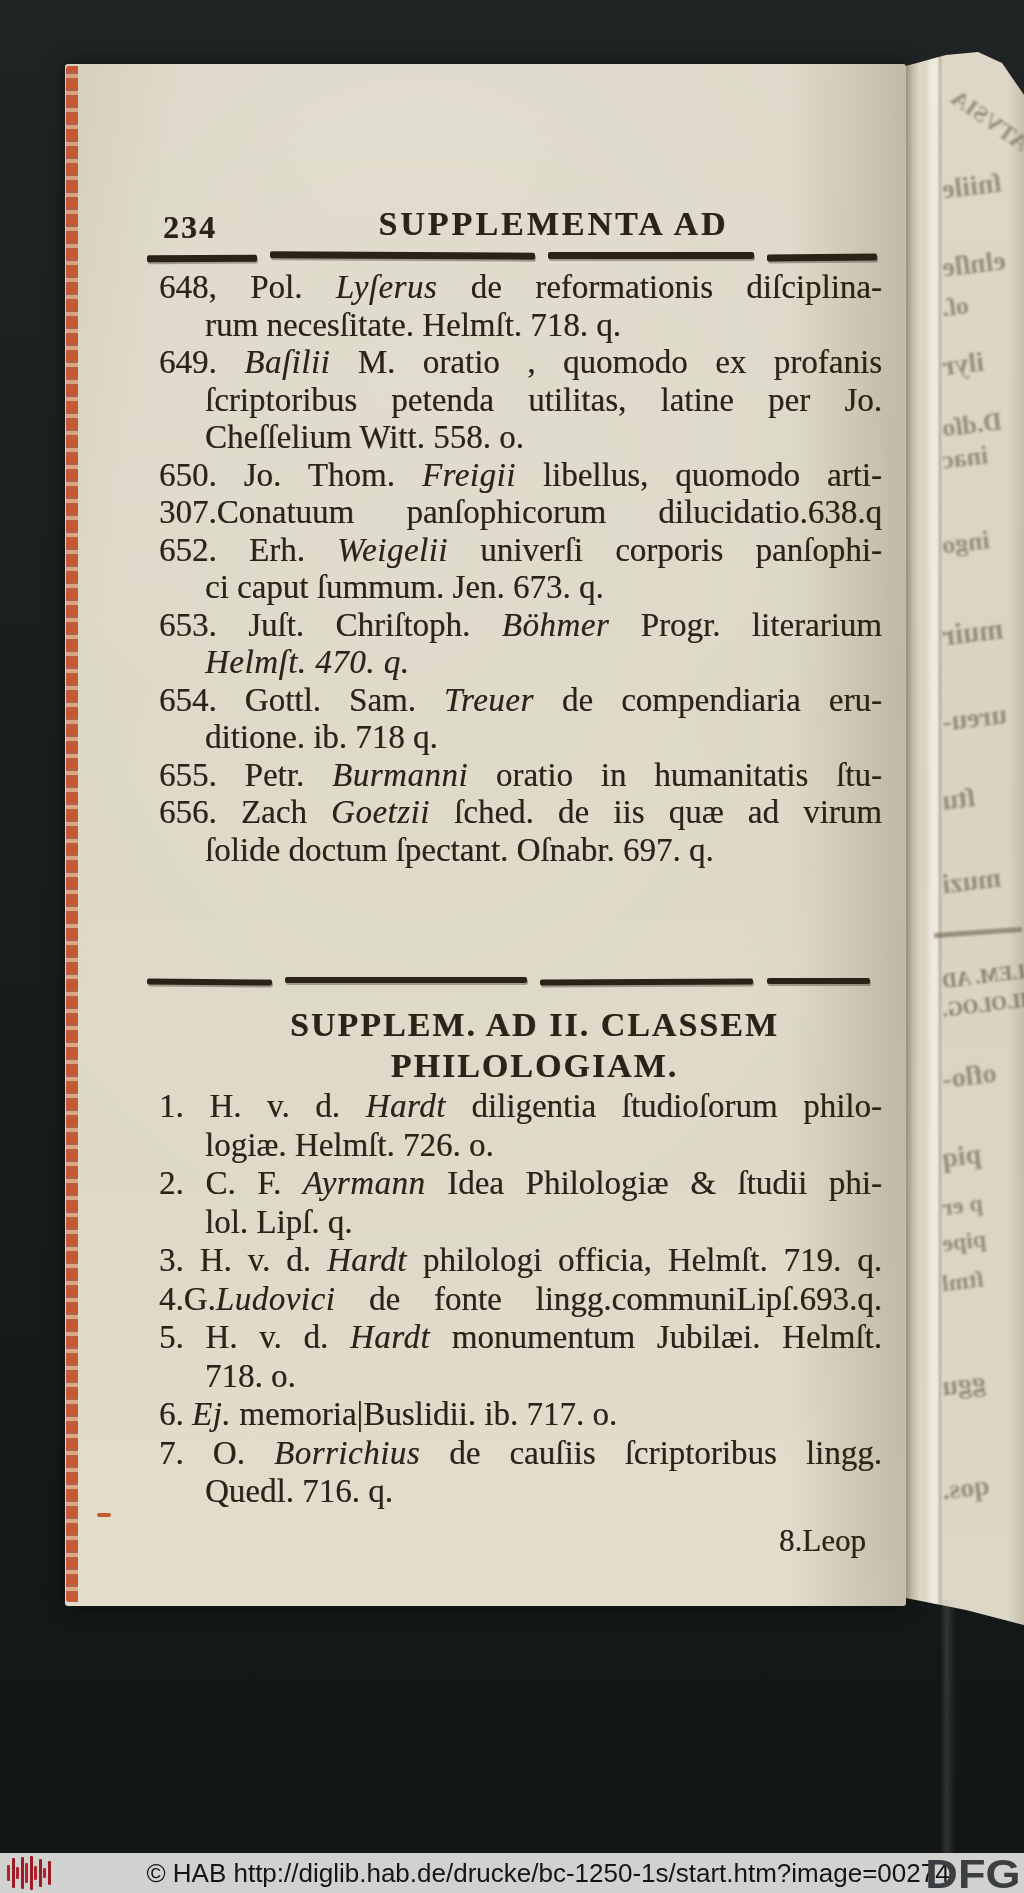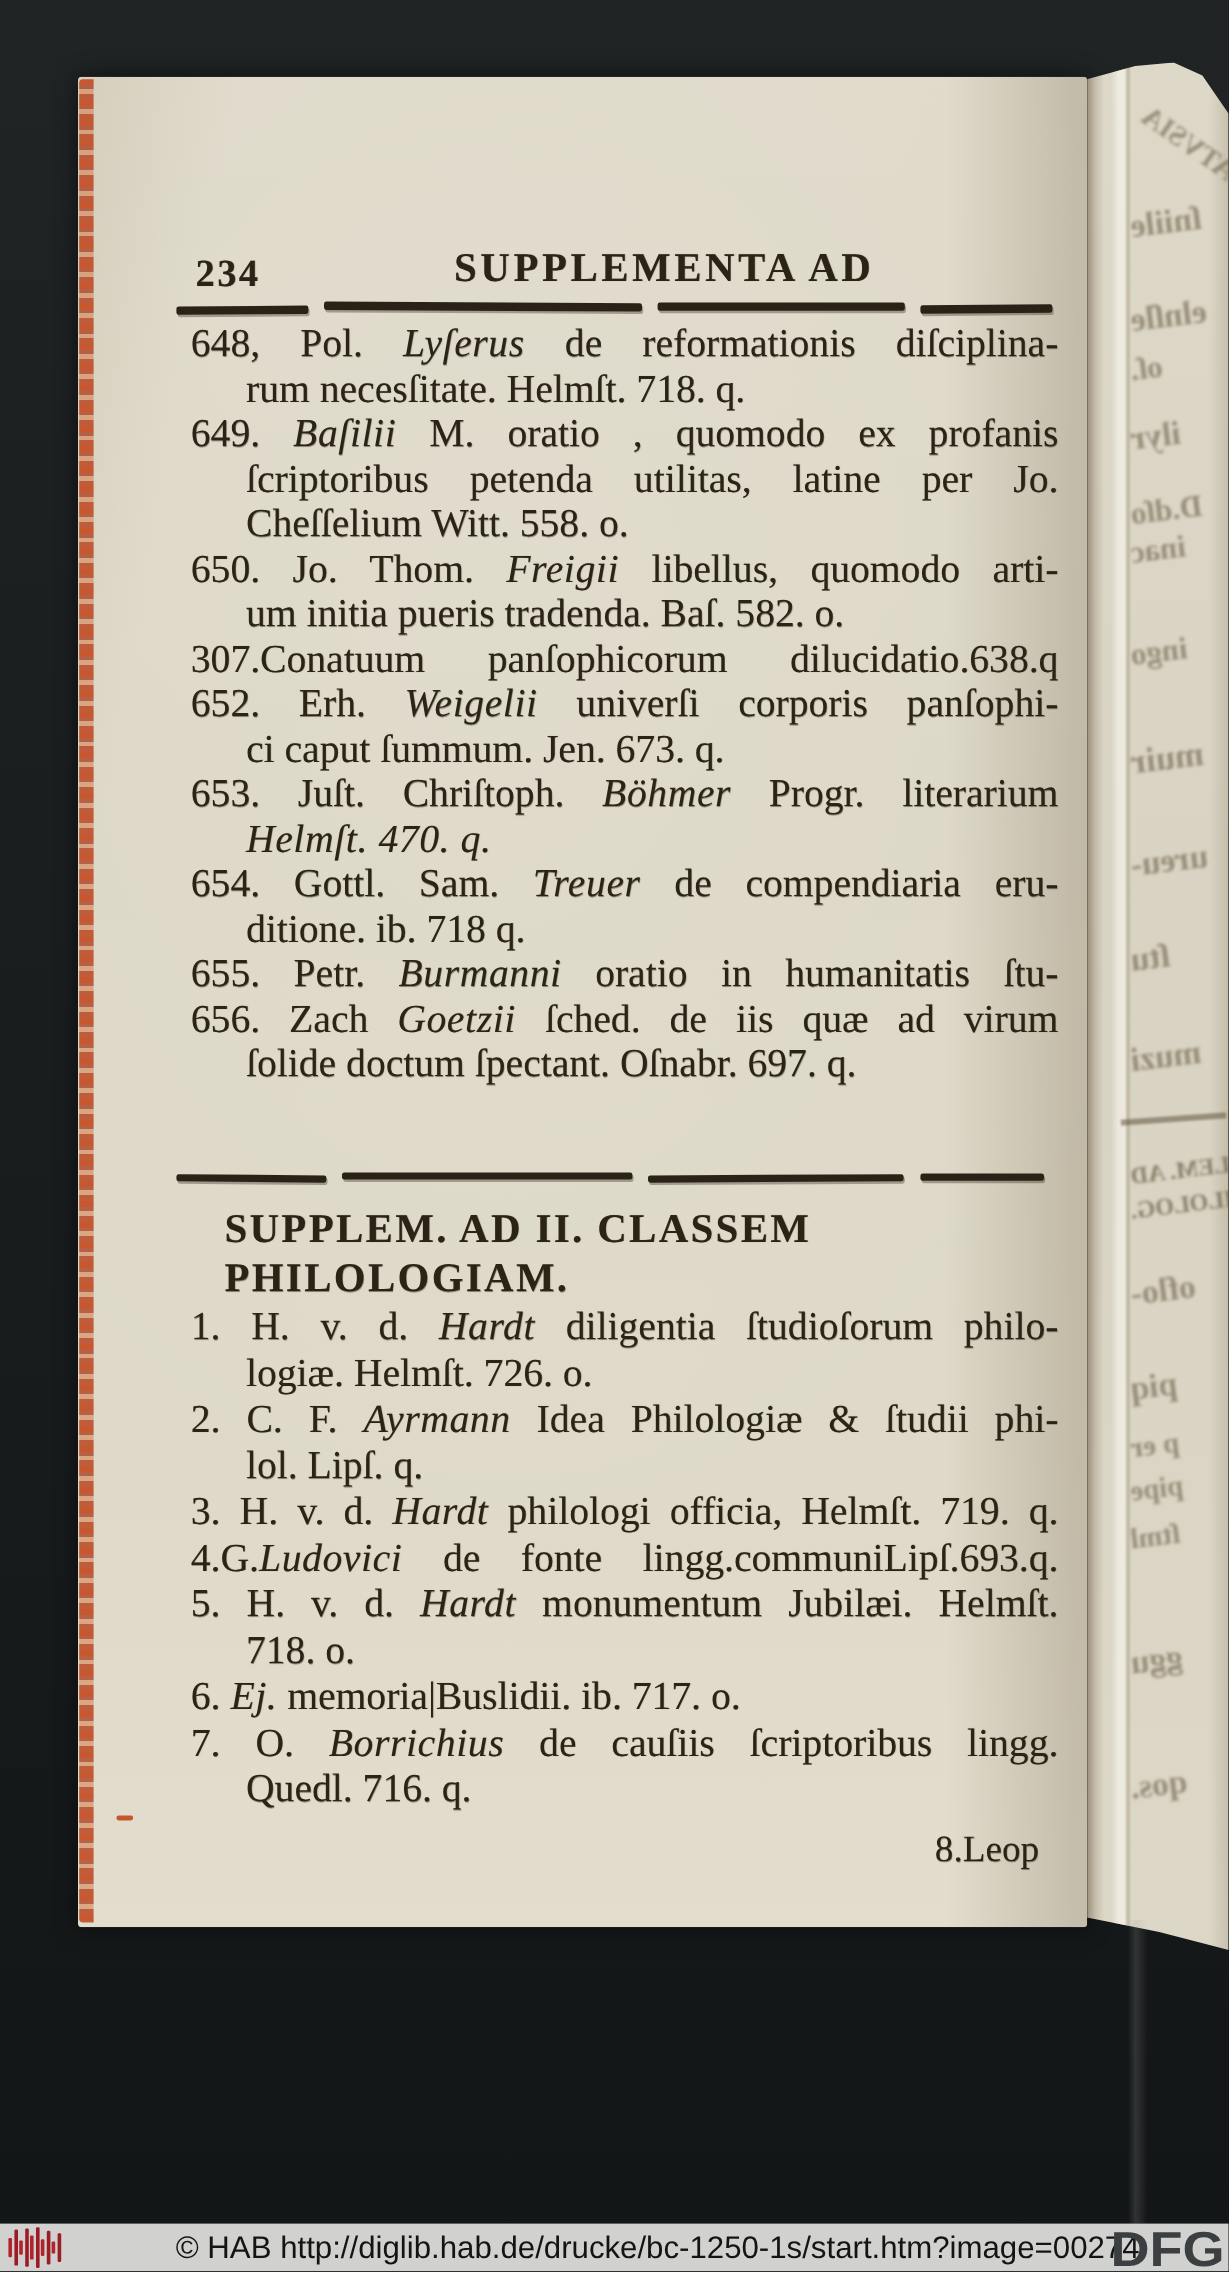--- a/index.html
+++ b/index.html
@@ -40,21 +40,21 @@
   #rule2 i:nth-child(2){width:33%;transform:translateY(-2px);}
   #rule2 i:nth-child(3){width:29%;transform:rotate(-.3deg);}
   #rule2 i:nth-child(4){width:14%;transform:translateY(-1px);}
   #listA{position:absolute;top:64px;left:0;width:100%;}
   #listB{position:absolute;top:882px;left:0;width:100%;}
   .tl{position:relative;height:37.5px;line-height:37.5px;font-size:33px;white-space:pre;margin-left:12px;}
   #listB .tl{height:38.5px;line-height:38.5px;}
   .tl.just{white-space:normal;text-align:justify;text-align-last:justify;}
   .tl.cont{padding-left:46px;}
   .it{font-style:italic;letter-spacing:.5px;}
-  #sechead{position:absolute;top:799px;left:0;width:100%;
+  #sechead{position:absolute;top:799px;left:0;width:100%;text-align:center;
            font-weight:bold;padding-left:40px;box-sizing:border-box;}
   #sechead .h1{font-size:34px;letter-spacing:2px;line-height:42px;}
   #sechead .h2{font-size:34px;letter-spacing:2px;line-height:40px;}
   #catchword{position:absolute;top:1318px;right:16px;font-size:31px;}
   
   #facing{position:absolute;left:906px;top:0;width:118px;height:1630px;
      clip-path:polygon(0 66px,40px 55px,72px 52px,96px 63px,118px 95px,118px 1625px,60px 1610px,0 1598px);
      background:
        linear-gradient(to right, rgba(92,76,54,.50) 0px, rgba(120,100,72,.22) 7px, rgba(0,0,0,0) 14px),
        linear-gradient(to right, rgba(0,0,0,0) 20px, rgba(252,250,242,.55) 26px, rgba(252,250,242,.55) 31px, rgba(124,104,76,.28) 34px, rgba(0,0,0,0) 37px),
@@ -101,21 +101,20 @@
           <i></i>
         </div>
 
       <div id="listA">
           <div class="tl just"><span>648, Pol. </span><span class="it">Lyſerus</span><span> de reformationis diſciplina-</span></div>
           <div class="tl cont"><span>rum necesſitate. Helmſt. 718. q.</span></div>
           <div class="tl just"><span>649. </span><span class="it">Baſilii</span><span> M. oratio , quomodo ex profanis</span></div>
           <div class="tl cont just"><span>ſcriptoribus petenda utilitas, latine per Jo.</span></div>
           <div class="tl cont"><span>Cheſſelium Witt. 558. o.</span></div>
           <div class="tl just"><span>650. Jo. Thom. </span><span class="it">Freigii</span><span> libellus, quomodo arti-</span></div>
-          <div class="tl cont"><span>um initia pueris tradenda. Baſ. 582. o.</span></div>
           <div class="tl just"><span>307.Conatuum panſophicorum dilucidatio.638.q</span></div>
           <div class="tl just"><span>652. Erh. </span><span class="it">Weigelii</span><span> univerſi corporis panſophi-</span></div>
           <div class="tl cont"><span>ci caput ſummum. Jen. 673. q.</span></div>
           <div class="tl just"><span>653. Juſt. Chriſtoph. </span><span class="it">Böhmer</span><span> Progr. literarium</span></div>
           <div class="tl cont"><span class="it">Helmſt. 470. q.</span></div>
           <div class="tl just"><span>654. Gottl. Sam. </span><span class="it">Treuer</span><span> de compendiaria eru-</span></div>
           <div class="tl cont"><span>ditione. ib. 718 q.</span></div>
           <div class="tl just"><span>655. Petr. </span><span class="it">Burmanni</span><span> oratio in humanitatis ſtu-</span></div>
           <div class="tl just"><span>656. Zach </span><span class="it">Goetzii</span><span> ſched. de iis quæ ad virum</span></div>
           <div class="tl cont"><span>ſolide doctum ſpectant. Oſnabr. 697. q.</span></div>

